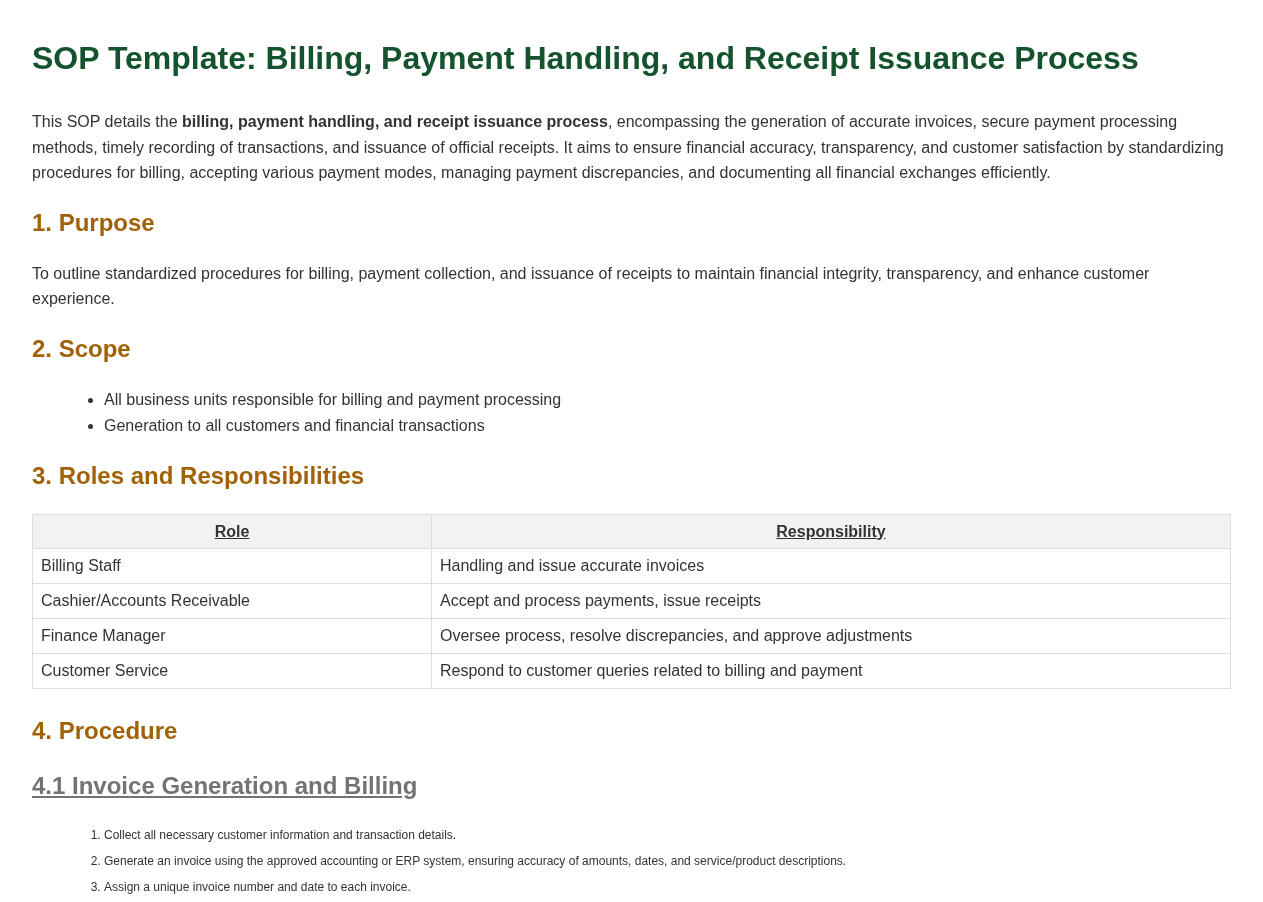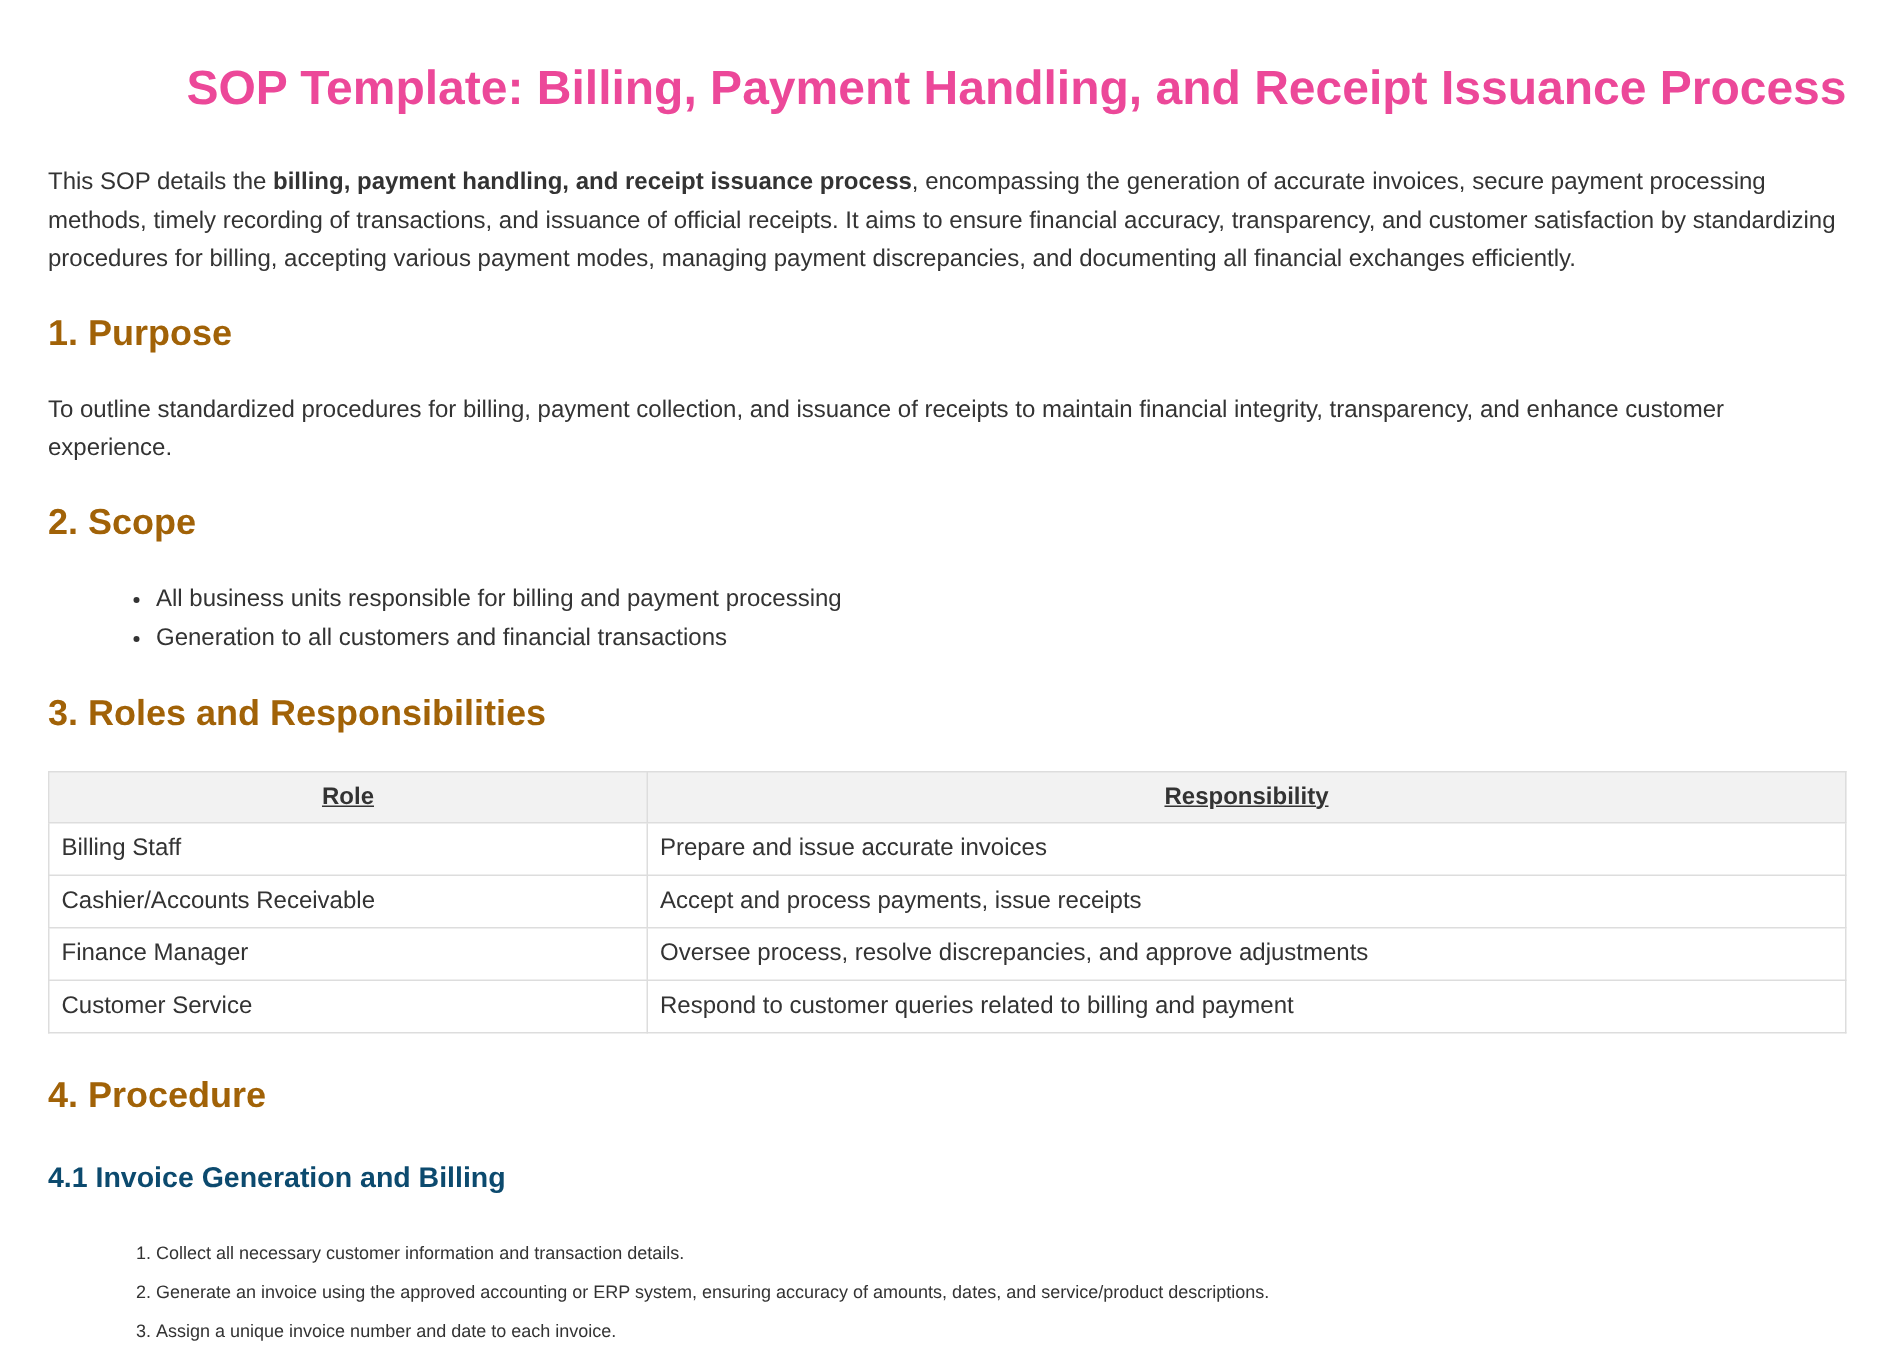--- a/index.html
+++ b/index.html
@@ -14,42 +14,42 @@
     box-sizing: border-box;
     padding: 40px 32px 0 32px;
     background: #ffffff;
     font-family: "Liberation Sans", sans-serif;
     color: #333333;
   }
   h1.doc-title {
     font-size: 32px;
     line-height: 37px;
     font-weight: bold;
-    color: #ec4899;
+    color: #14532d;
     margin: 0 0 32px 0;
-    text-align: right;
   }
   p.body-text {
     font-size: 16px;
     line-height: 25.5px;
     margin: 0 0 16px 0;
   }
   h2.section-heading {
     font-size: 24px;
     line-height: 28px;
     font-weight: bold;
     color: #a16207;
     margin: 23px 0 24px 0;
   }
   h3.subsection-heading {
-    font-size: 19px;
+    font-size: 24px;
     line-height: 23px;
     font-weight: bold;
-    color: #0c4a6e;
+    color: #737373;
     margin: 29px 0 25px 0;
+    text-decoration: underline;
   }
   ul.bullet-list {
     margin: 0 0 16px 0;
     padding-left: 72px;
     font-size: 16px;
   }
   ul.bullet-list li {
     line-height: 26px;
     padding-left: 0;
   }
@@ -108,21 +108,21 @@
   <table class="roles-table">
     <thead>
       <tr>
         <th class="col-role">Role</th>
         <th>Responsibility</th>
       </tr>
     </thead>
     <tbody>
       <tr>
         <td>Billing Staff</td>
-        <td>Prepare and issue accurate invoices</td>
+        <td>Handling and issue accurate invoices</td>
       </tr>
       <tr>
         <td>Cashier/Accounts Receivable</td>
         <td>Accept and process payments, issue receipts</td>
       </tr>
       <tr>
         <td>Finance Manager</td>
         <td>Oversee process, resolve discrepancies, and approve adjustments</td>
       </tr>
       <tr>

